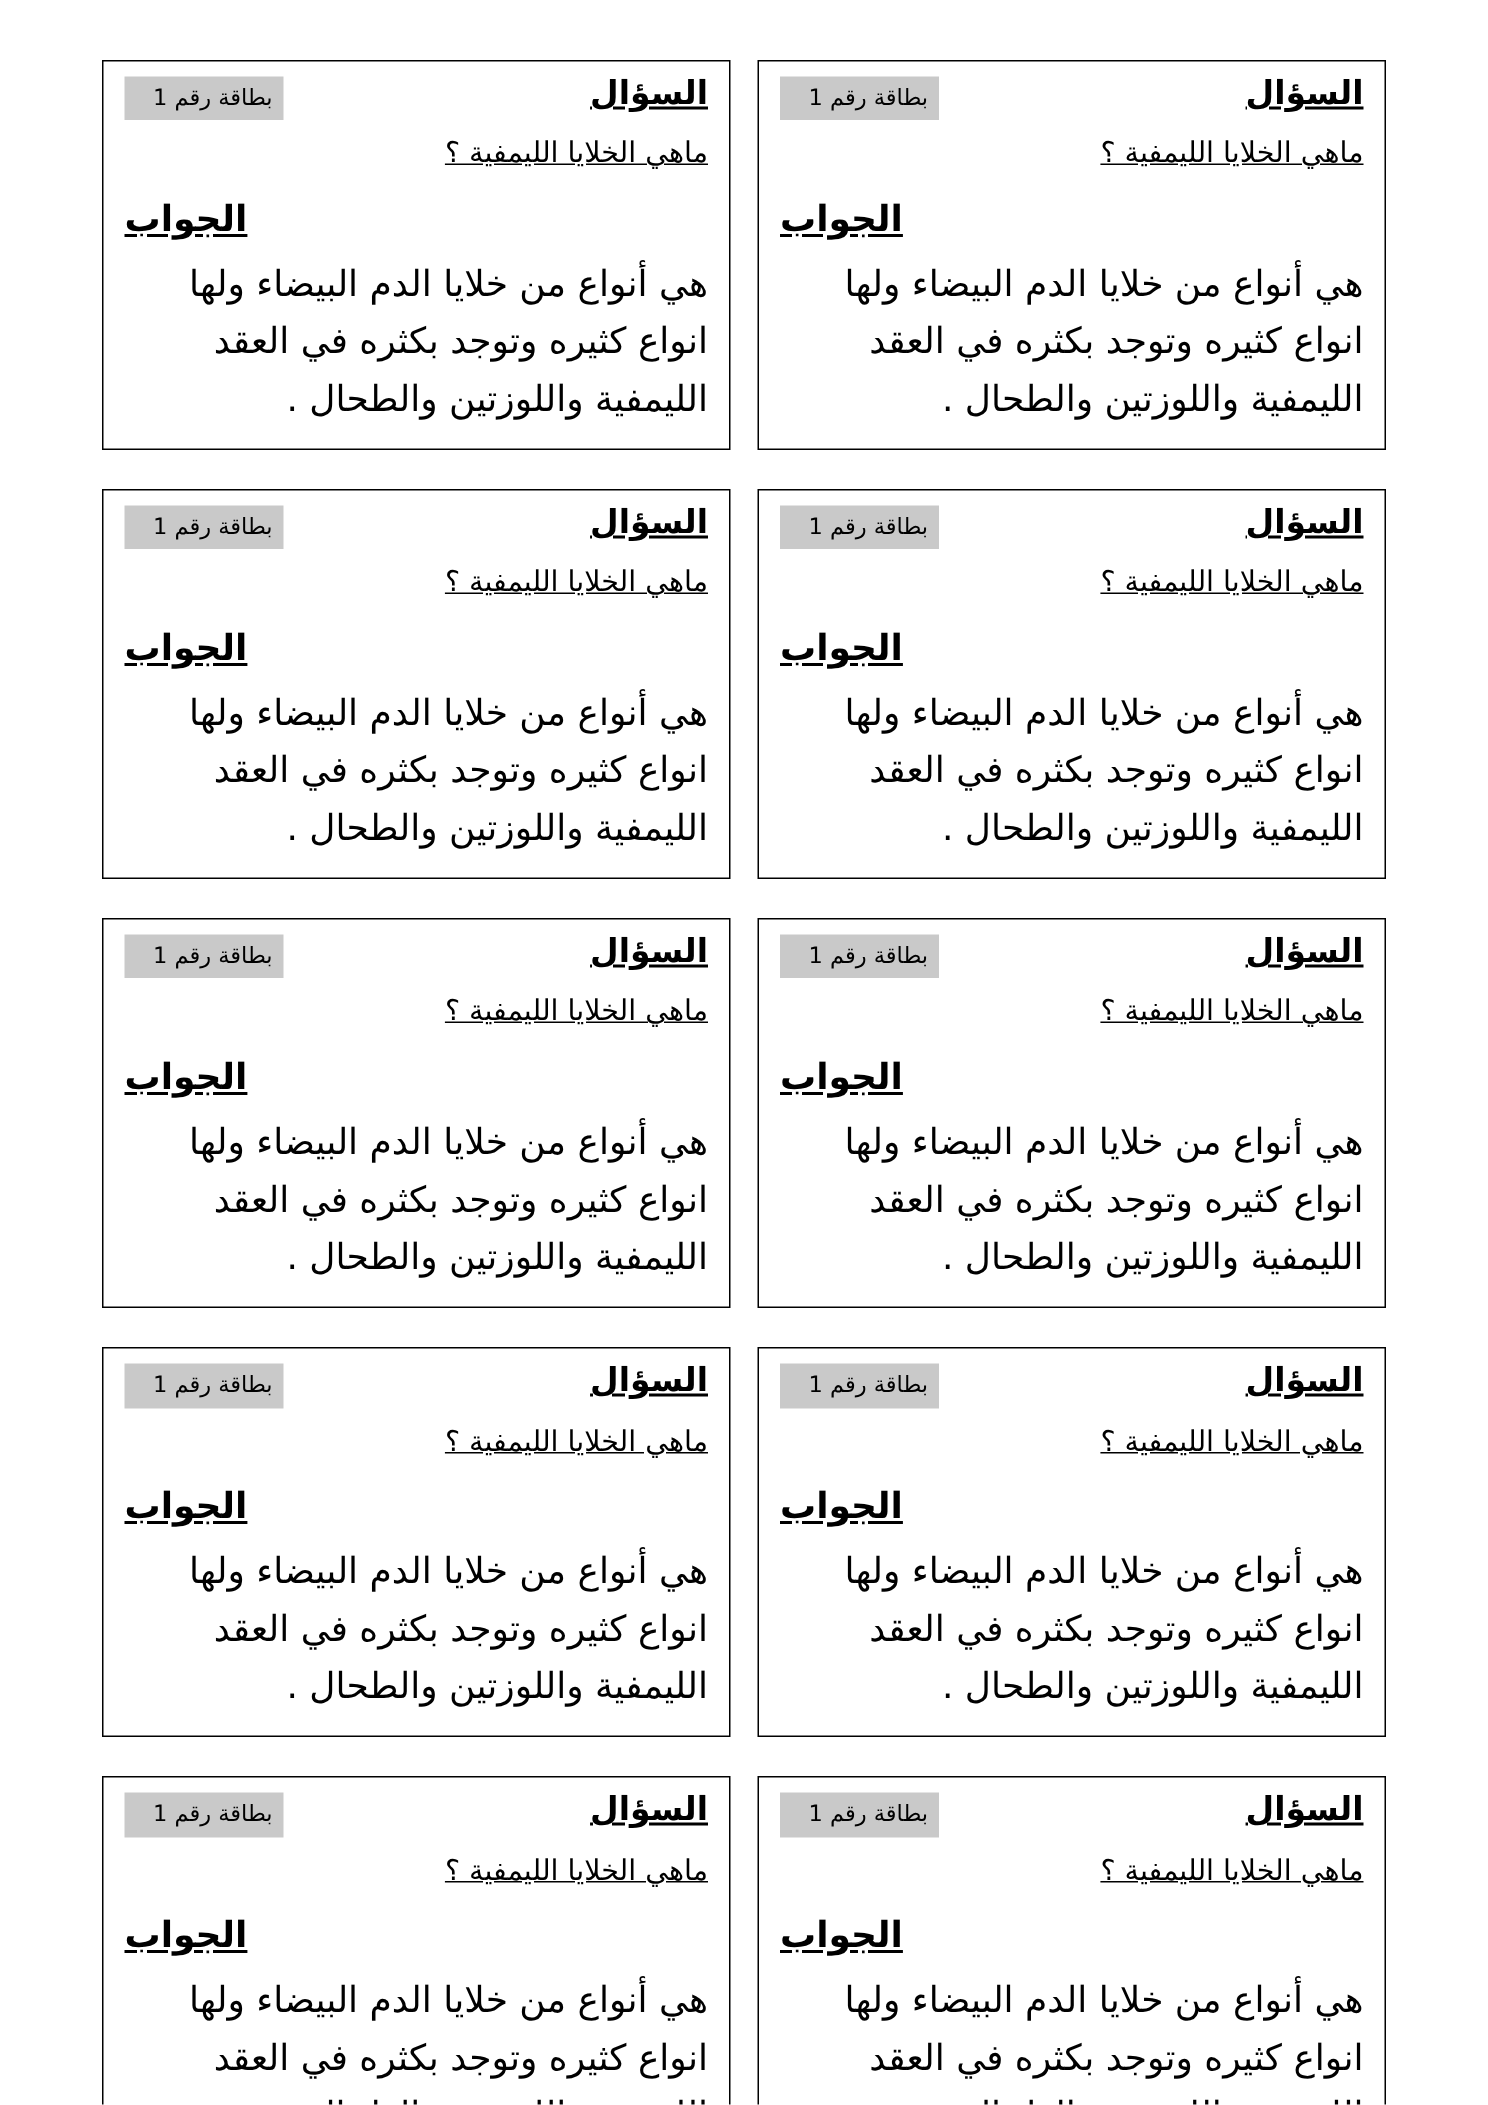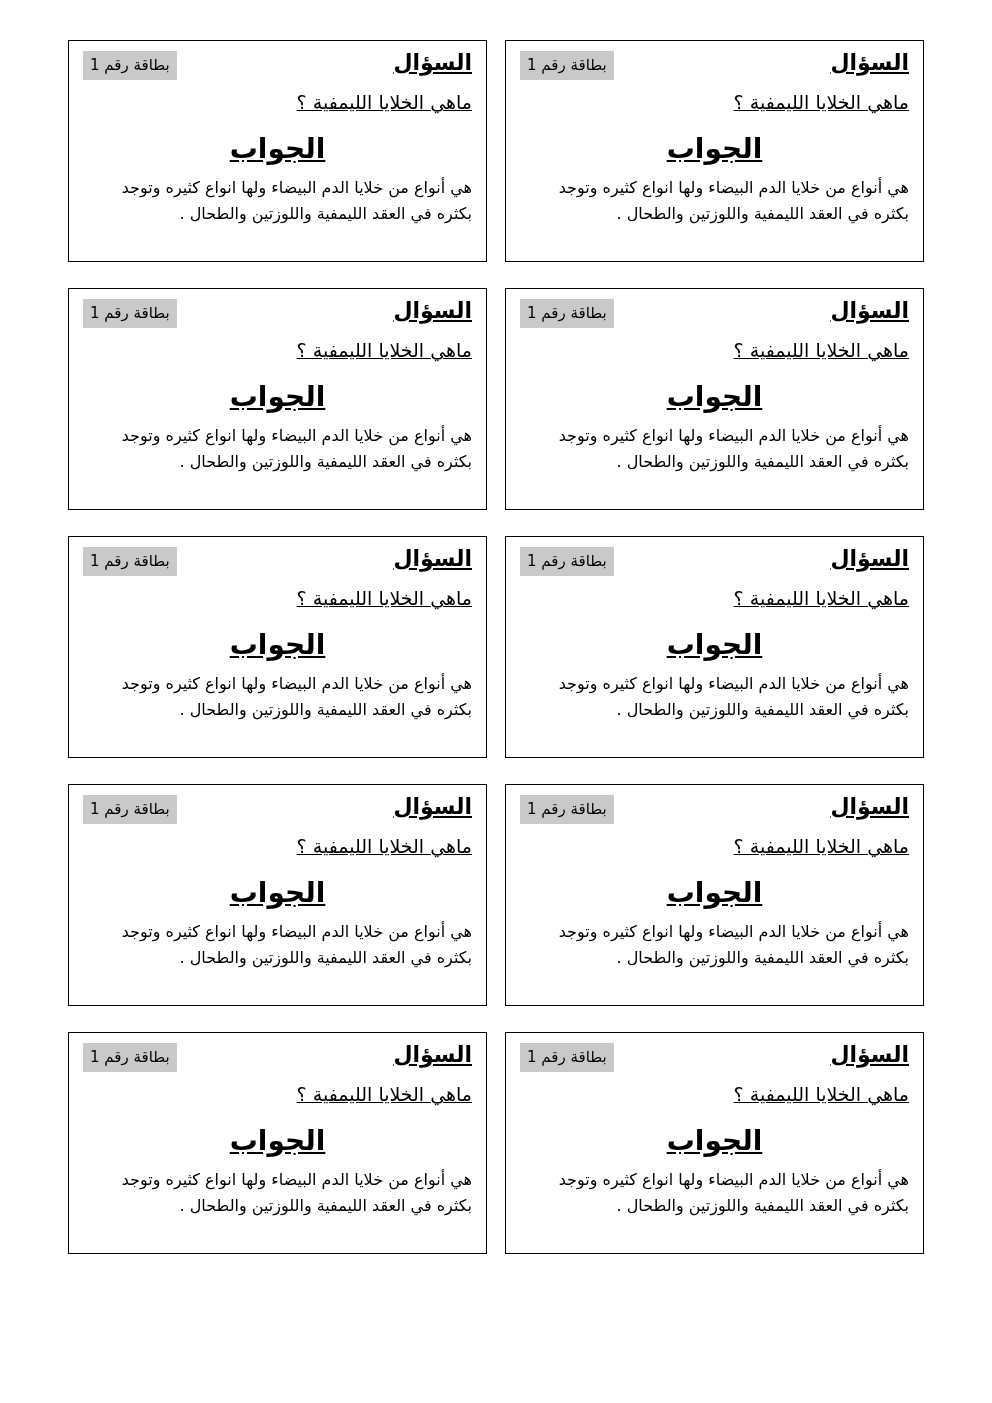--- a/index.html
+++ b/index.html
@@ -44,21 +44,21 @@
     flex-direction: row;
     justify-content: space-between;
     align-items: flex-start;
     direction: rtl;
   }
   .badge {
     background: #c9c9c9;
     color: #000000;
     font-size: 15px;
     line-height: 1.35;
-    padding: 4px 7px 5px 7px;
+    padding: 4px 7px 5px 19px;
     font-family: "DejaVu Sans", "Liberation Sans", sans-serif;
     white-space: nowrap;
     align-self: flex-start;
     margin-top: 2px;
     order: 2;
   }
   .q-title {
     font-size: 22px;
     font-weight: bold;
     text-decoration: underline;
@@ -69,30 +69,30 @@
     line-height: 1.3;
   }
   .q-text {
     font-size: 19px;
     text-align: right;
     margin: 8px 0 0 0;
     line-height: 1.5;
     text-decoration: underline;
   }
   .a-title {
-    font-size: 28px;
+    font-size: 24px;
     font-weight: bold;
     text-decoration: underline;
     letter-spacing: 1px;
-    text-align: center;
+    text-align: left;
     margin: 14px 0 0 0;
     line-height: 1.3;
   }
   .a-text {
-    font-size: 16px;
+    font-size: 24px;
     text-align: right;
     margin: 8px 0 0 0;
     line-height: 1.6;
   }
 </style>
 </head>
 <body>
 
 <div class="page">
   <div class="grid" id="grid">

